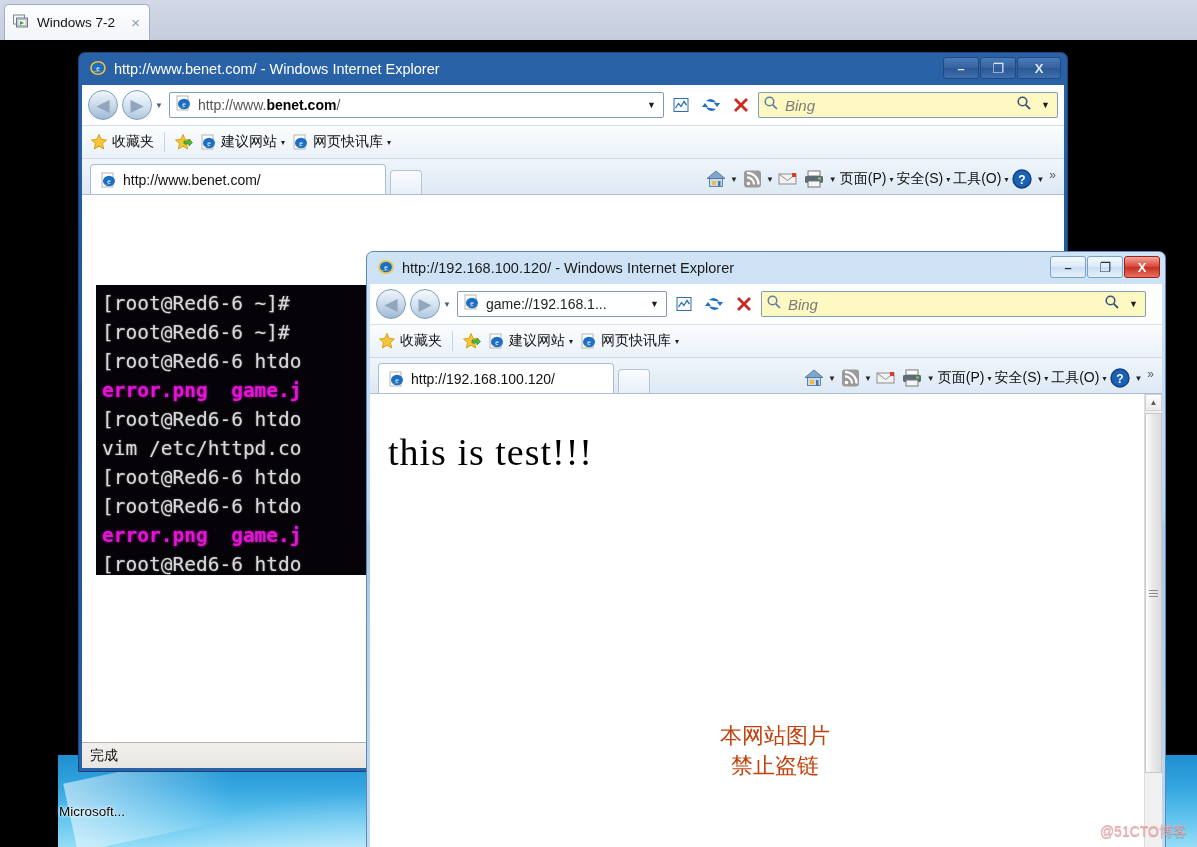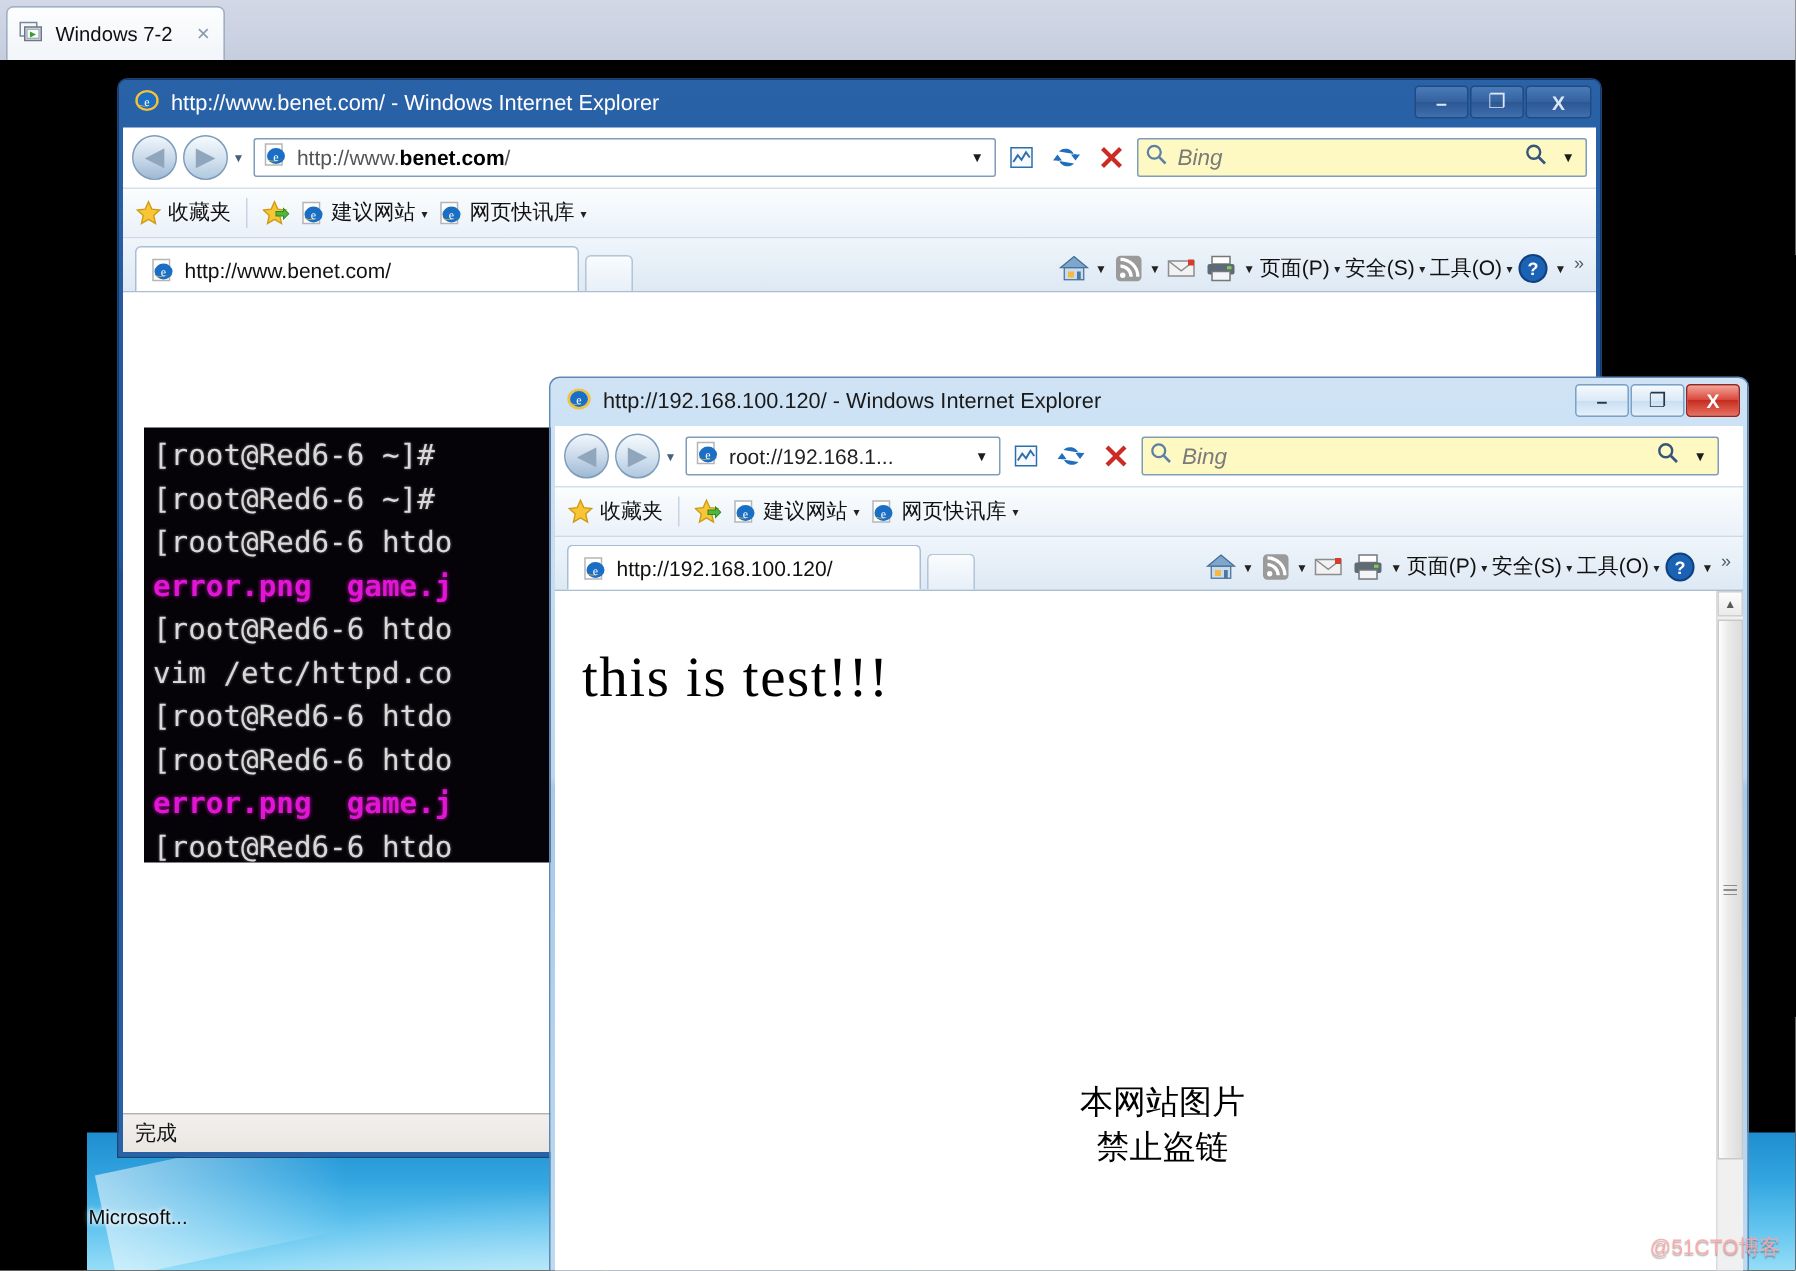--- a/index.html
+++ b/index.html
@@ -233,21 +233,21 @@
   #fgwin .fav-row{top:40px;}
   #fgwin .tab-row{top:74px;height:36px;padding-top:6px;}
   #fgwin .page{top:110px;bottom:0;}
   #thistest{
     position:absolute;left:18px;top:36px;
     font-family:"Liberation Serif","DejaVu Serif",serif;
     font-size:38px;color:#000;letter-spacing:1px;white-space:nowrap;
   }
   #nohotlink{
     position:absolute;left:350px;top:327px;
-    font-size:22px;color:#000000;line-height:30px;text-align:center;
+    font-size:22px;color:#c2410c;line-height:30px;text-align:center;
     font-family:"DejaVu Sans",sans-serif;
   }
   
   #watermark{
     position:absolute;right:10px;bottom:6px;
     font-size:14px;color:#fca5a5;opacity:.92;white-space:nowrap;
     text-shadow:0 1px 1px rgba(0,0,0,.35);
   }
   .ie-logo{display:inline-block;position:relative;}
 </style>
@@ -498,21 +498,21 @@
           <span class="navdrop">▼</span>
           <div class="addrbar" style="flex:0 0 210px;">
             <span>
               <svg width="18" height="18" viewBox="0 0 18 18">
                 <rect x="3" y="2" width="11" height="14" fill="#fff" stroke="#b5b5b5"></rect>
                 <ellipse cx="10" cy="10" rx="6" ry="5.3" fill="#1a6fc4"></ellipse>
                 <path d="M3.5 12 C7 14.2 15 13.6 17 9 C15.4 13 6.5 15.4 3.5 12 Z" fill="#f3c13a"></path>
                 <text x="10" y="13" font-size="8" fill="#ffffff" text-anchor="middle" font-family="Liberation Serif, serif">e</text>
               </svg>
             </span>
-            <span class="url" style="color:#222;">root://192.168.1...</span>
+            <span class="url" style="color:#222;">game://192.168.1...</span>
             <span class="caret">▼</span>
           </div>
           <div class="iconbtn">
             <svg width="20" height="20" viewBox="0 0 20 20">
               <rect x="3" y="3.5" width="14" height="13" fill="#f7fbff" stroke="#2f6ea8"></rect>
               <polyline points="4.5,13 7.5,8.5 10,11.5 13,6.5 15.5,10" fill="none" stroke="#2f6ea8" stroke-width="1.3"></polyline>
             </svg>
           </div>
           <div class="iconbtn">
             <svg width="20" height="20" viewBox="0 0 20 20">

